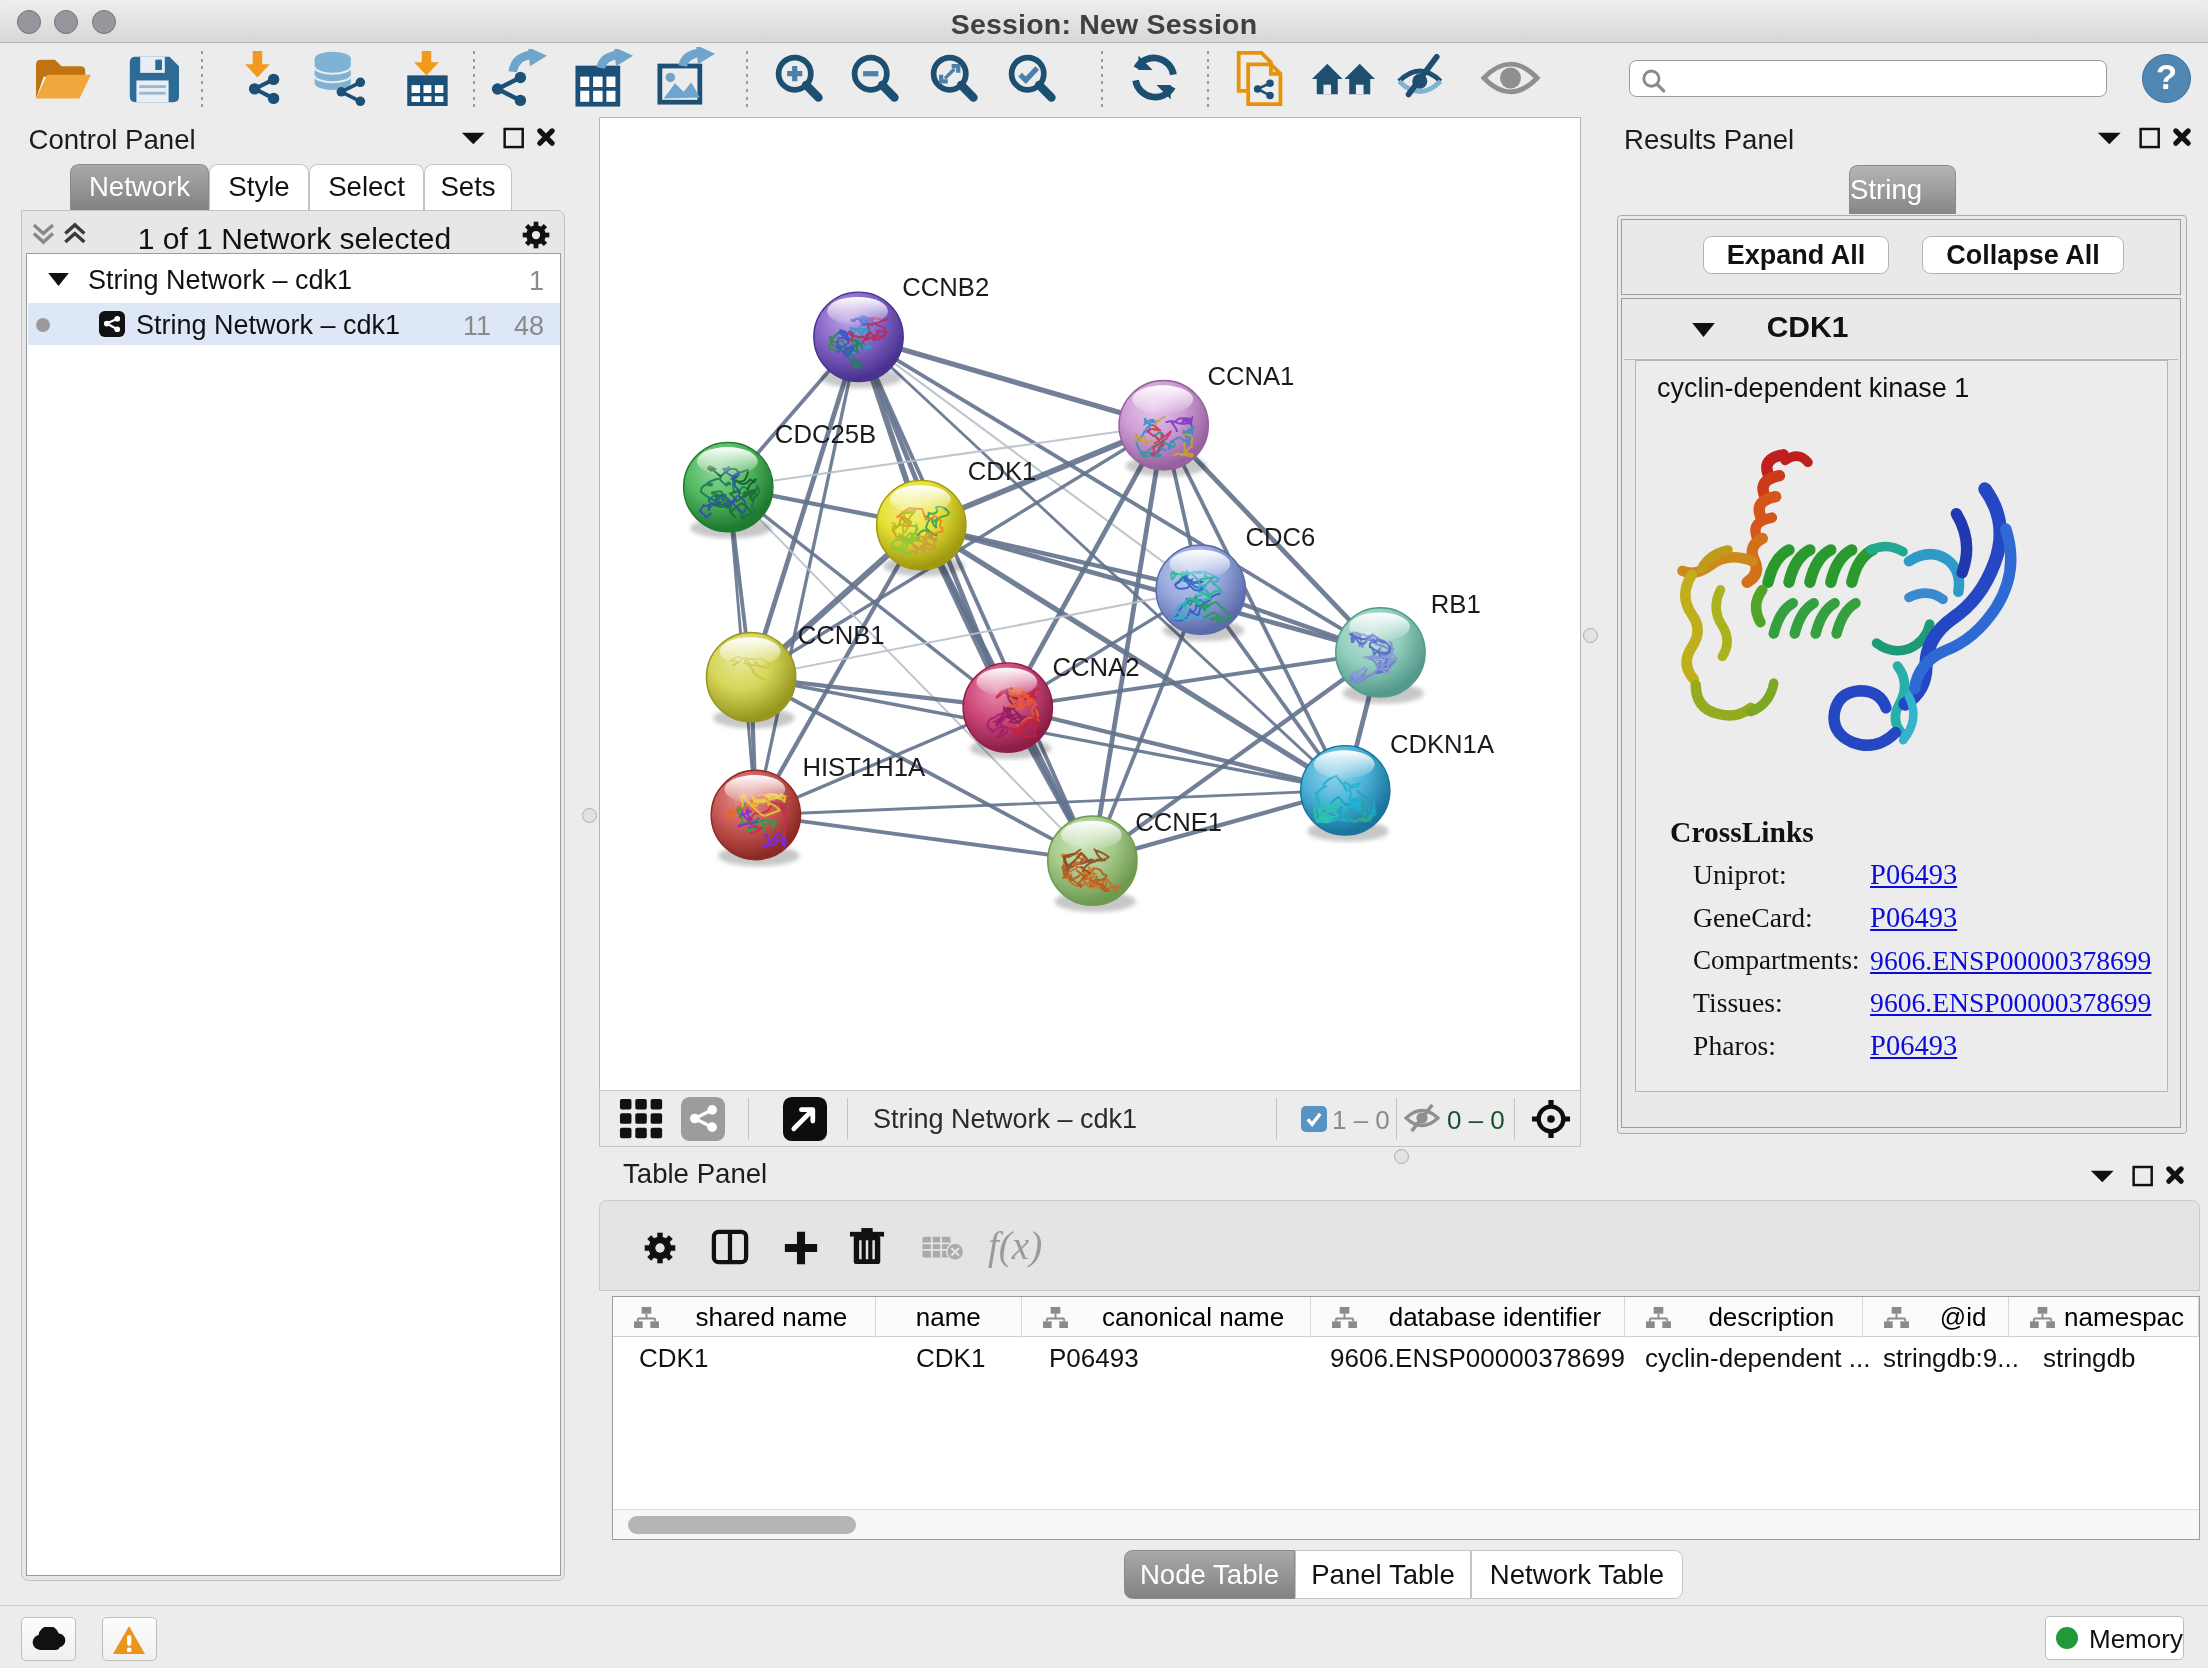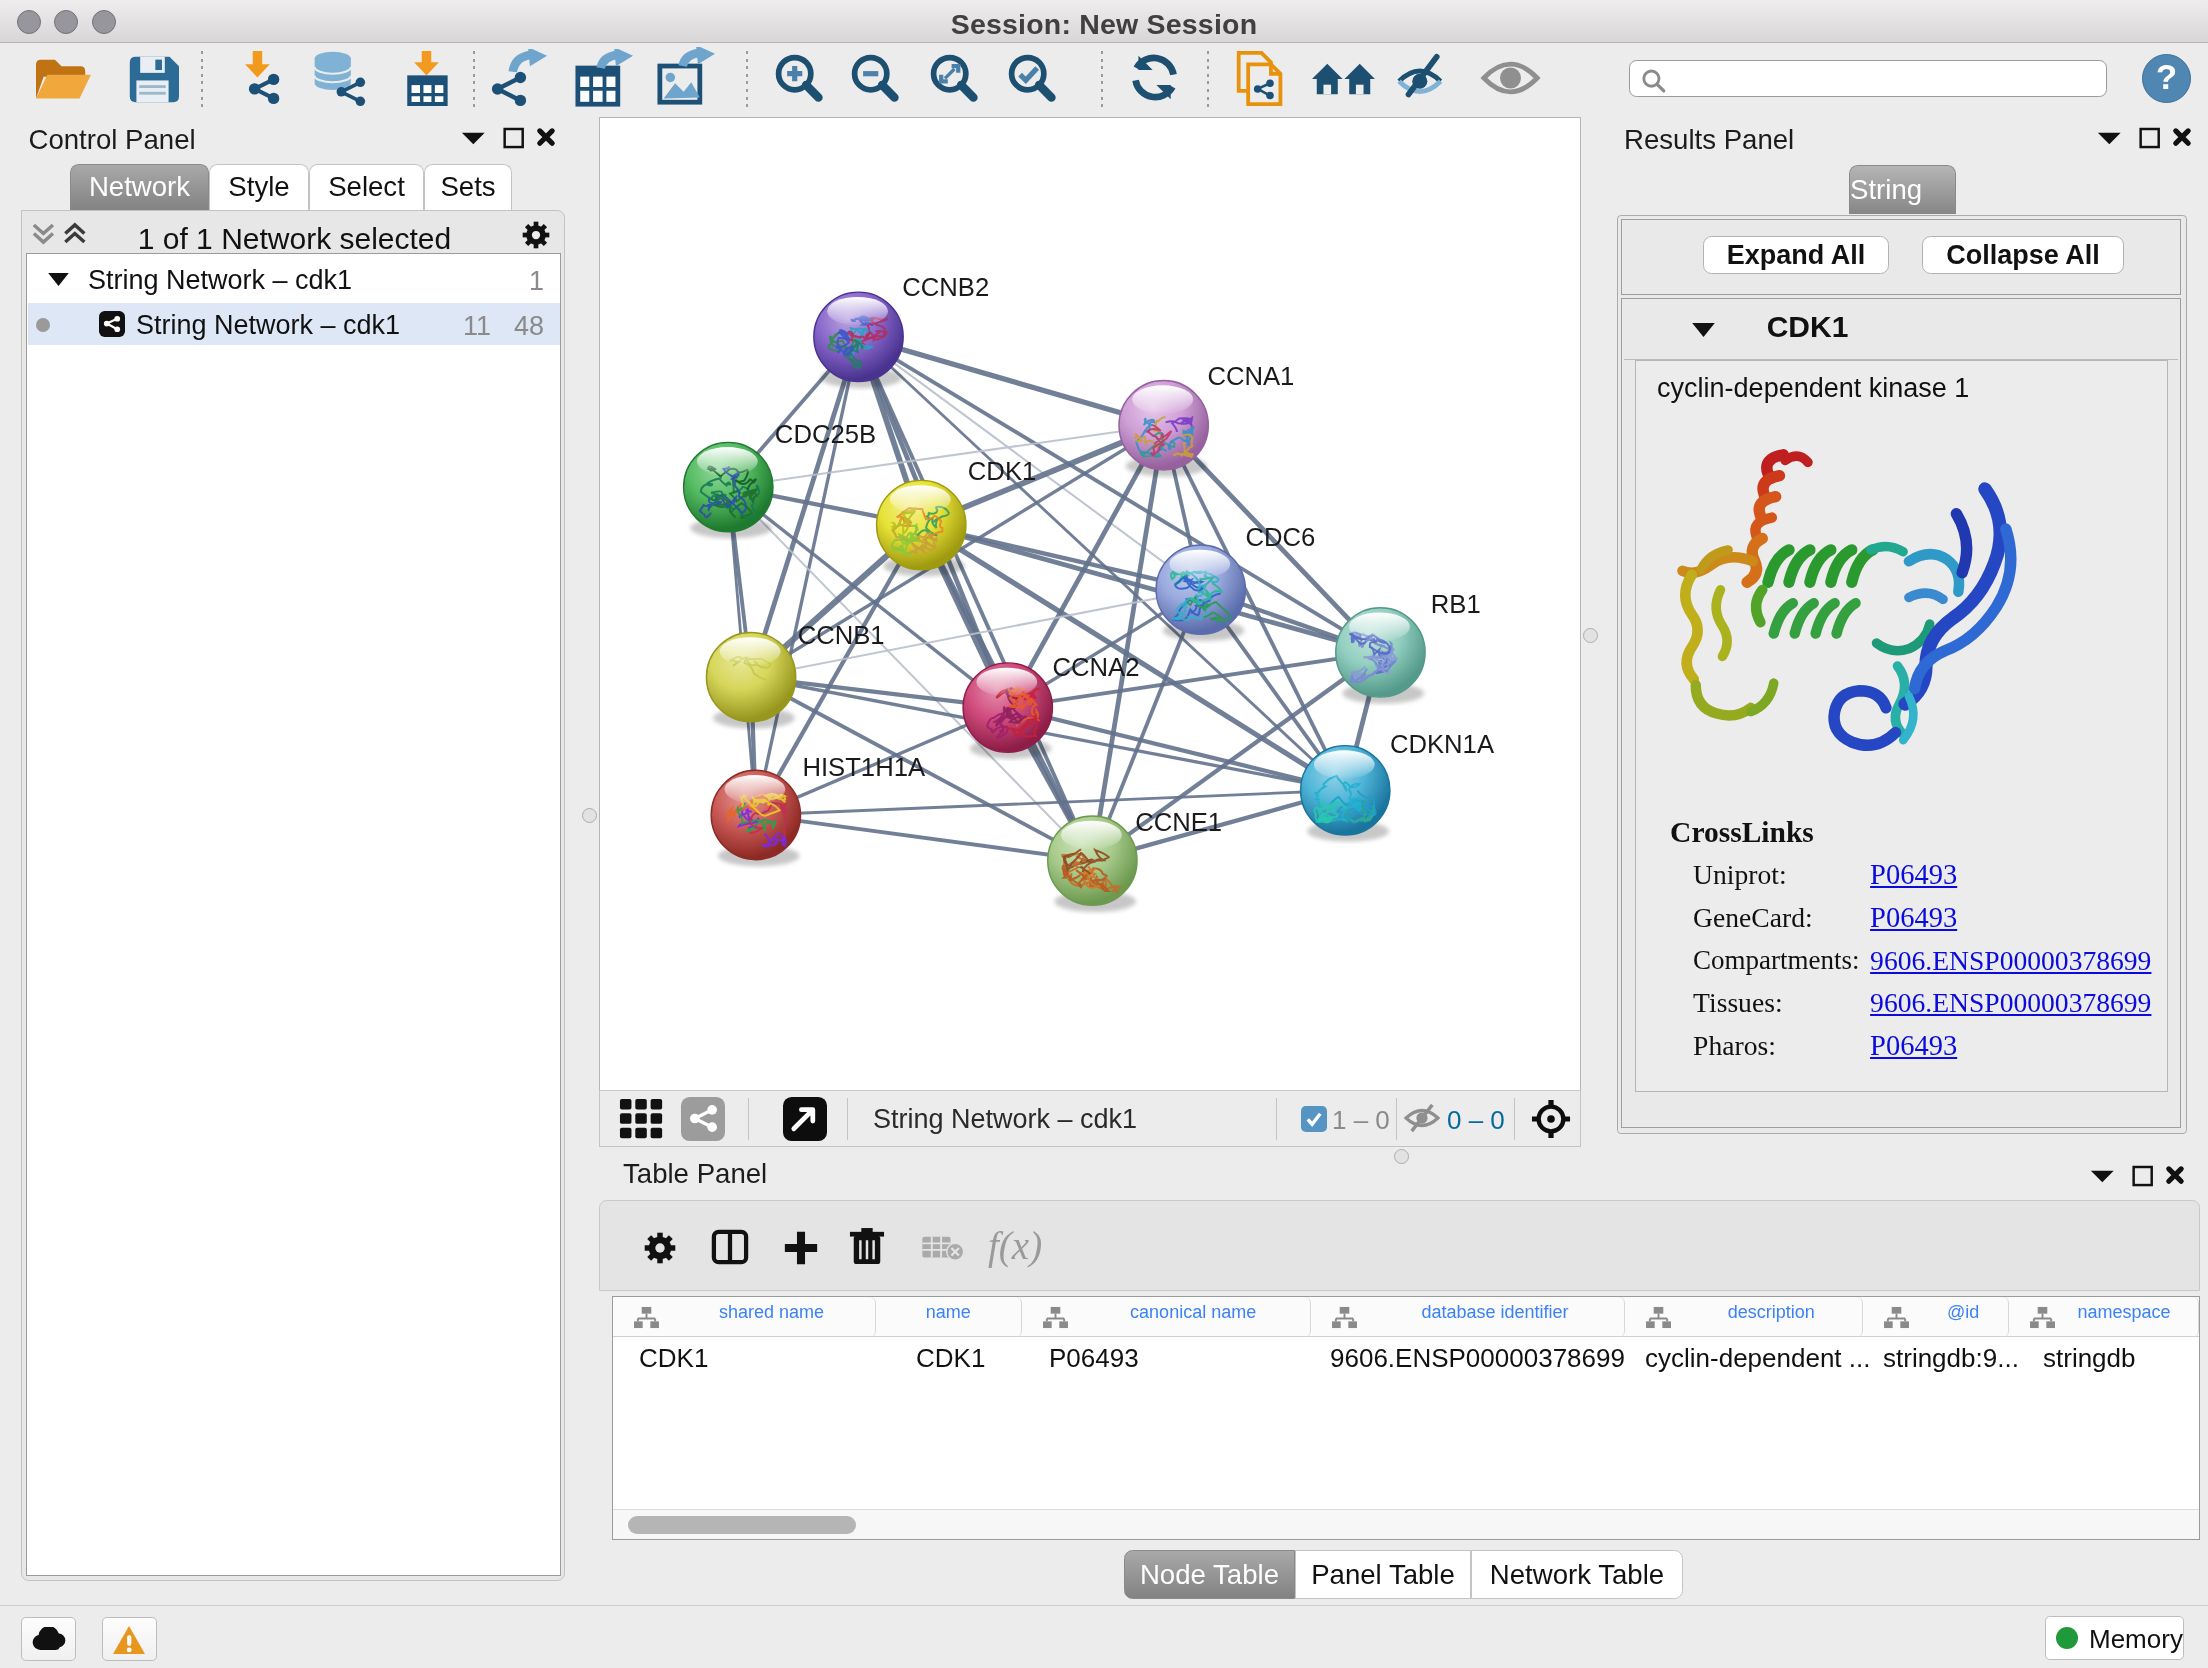--- a/index.html
+++ b/index.html
@@ -29,21 +29,21 @@
   border-radius:8.6px; font-size:27px; font-weight:bold; color:#111; text-align:center; line-height:36px;margin-left:12px;}
 .rbox2 { left:3.8px; top:83px; width:560px; height:830px; border:1.4px solid #9e9e9e; background:#e9e9e9;}
 .cdkhead { left:1.9px; top:1.9px; width:554px; height:59px; border-bottom:1.4px solid #b9b9b9; }
 .rcontent { left:13.3px; top:61px; width:533px; height:732px; border:1.4px solid #b5b5b5; background:#ececec; }
 .serif { font-family:Liberation Serif, serif;text-align:right; }
 .link { color:#0b0bdc; text-decoration:underline; }
 .tpbar { left:599px; top:1200px; width:1601px; height:91px; background:#e4e4e4;
   border:1px solid #c8c8c8; border-radius:7.6px 7.6px 0 0; }
 .tbl { left:612px; top:1296px; width:1588px; height:244px; background:#fff; border:1.4px solid #9b9b9b; overflow:hidden; }
 .thead { height:40px; border-bottom:1.4px solid #cfcfcf; background:#fbfbfb; display:flex; }
-.th { font-size:18px; color:#3b82f6; position:relative; height:40px; border-right:1px solid #d8d8d8;border-radius:6px; }
+.th { font-size:26px; color:#000000; position:relative; height:40px; border-right:1px solid #d8d8d8; }
 .btab { position:absolute; top:1550px; height:49px; border:1px solid #c3c3c3; background:#fff;
   font-size:27.6px; color:#111; text-align:center; line-height:48px; }
 .btabsel { background:linear-gradient(#a9a9a9,#828282); color:#fff; border-color:#8a8a8a; }
 .sbtn { position:absolute; background:linear-gradient(#fdfdfd,#f0f0f0); border:1.4px solid #bdbdbd; border-radius:4.8px; }
 .dot { position:absolute; width:15px; height:15px; border-radius:50%; background:#e2e2e2; border:1px solid #adadad; }
 </style></head><body>
 
 <div class="abs titlebar"></div>
 <div class="abs title">Session: New Session</div>
 <div class="abs" style="left:17px;top:9.5px;width:24px;height:24px;border-radius:50%;background:#96969c;border:1.4px solid #727278"></div>
@@ -486,21 +486,21 @@
 <svg class="abs" style="left:1304px;top:1109px" width="20" height="20" viewBox="0 0 21 21">
     <path d="M4 11 l4.5 5 L17 5" fill="none" stroke="#fff" stroke-width="3.6"></path>
   </svg>
 <div class="abs" style="left:1332px;top:1105px;font-size:26px;color:#8a8a8a">1 – 0</div>
 <div class="cbardiv" style="left:1396px;top:1098px"></div>
 <svg class="abs" style="left:1403px;top:1103px" width="38" height="30" viewBox="0 0 40 32">
     <path d="M3 16 Q20 0 37 16 Q20 32 3 16 z" fill="none" stroke="#8f8f8f" stroke-width="3.4"></path>
     <circle cx="20" cy="16" r="6" fill="#8f8f8f"></circle>
     <path d="M31 2 L9 30" stroke="#8f8f8f" stroke-width="3.6"></path>
   </svg>
-<div class="abs" style="left:1447px;top:1105px;font-size:26px;color:#0369a1">0 – 0</div>
+<div class="abs" style="left:1447px;top:1105px;font-size:26px;color:#14532d">0 – 0</div>
 <div class="cbardiv" style="left:1514px;top:1098px"></div>
 <svg class="abs" style="left:1531px;top:1099px" width="40" height="40" viewBox="0 0 42 42">
     <circle cx="21" cy="21" r="13" fill="none" stroke="#0d0d0d" stroke-width="4.6"></circle>
     <path d="M21 1 v7 M21 34 v7 M1 21 h7 M34 21 h7" stroke="#0d0d0d" stroke-width="5.5"></path>
     <circle cx="21" cy="21" r="4" fill="#0d0d0d"></circle>
   </svg>
 <div class="dot" style="left:582px;top:808px"></div>
 <div class="dot" style="left:1583px;top:628px"></div>
 <div class="dot" style="left:1394px;top:1149px"></div>
 <div class="abs ptitle" style="left:1624px;top:124px">Results Panel</div>

